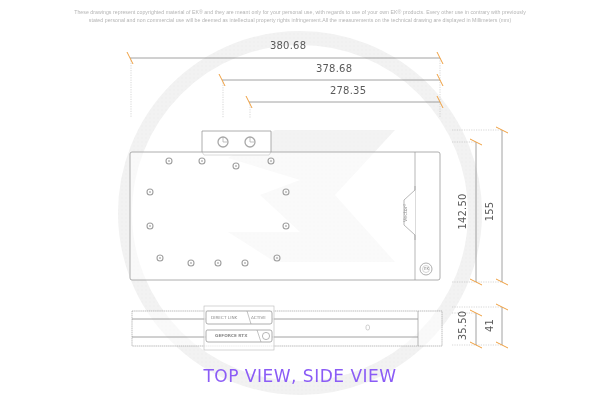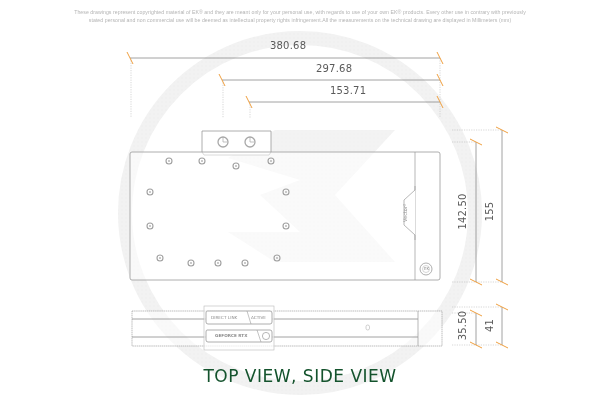--- a/index.html
+++ b/index.html
@@ -14,21 +14,21 @@
   }
   .disclaimer div { white-space: nowrap; }
   svg.drawing { position: absolute; left: 0; top: 0; }
   .dim-text {
     position: absolute; font-family: "DejaVu Sans", sans-serif; font-size: 10px; color: #5a5a5a;
     white-space: nowrap; letter-spacing: 0.2px;
   }
   .dim-text.vert { transform: rotate(-90deg); transform-origin: center center; }
   .title {
     position: absolute; left: 0; width: 600px; top: 366px; text-align: center;
-    font-family: "DejaVu Sans", sans-serif; font-size: 17px; color: #14532d; letter-spacing: 0.5px;
+    font-family: "DejaVu Sans", sans-serif; font-size: 17px; color: #8b5cf6; letter-spacing: 0.5px;
   }
   .badge-text {
     position: absolute; font-family: "DejaVu Sans", sans-serif; font-size: 4.2px; color: #8c8c8c;
     white-space: nowrap;
   }
   .vector-text {
     position: absolute; font-family: "DejaVu Sans", sans-serif; font-size: 5px; color: #8c8c8c;
     transform: rotate(-90deg); white-space: nowrap;
   }
 </style>
@@ -161,22 +161,22 @@
   </g>
   <g>
     <line x1="452" y1="307" x2="502" y2="307" stroke="#bcbcbc" stroke-width="0.6" stroke-dasharray="1.2,1.2"></line>
     <line x1="502" y1="307" x2="502" y2="345" stroke="#8a8a8a" stroke-width="0.8"></line>
     <line x1="496" y1="304" x2="508" y2="310" stroke="#f0a040" stroke-width="1"></line>
     <line x1="496" y1="342" x2="508" y2="348" stroke="#f0a040" stroke-width="1"></line>
   </g>
 </svg>
 
 <div class="dim-text" style="left:270px; top:40px;">380.68</div>
-<div class="dim-text" style="left:316px; top:63px;">297.68</div>
-<div class="dim-text" style="left:330px; top:85px;">153.71</div>
+<div class="dim-text" style="left:316px; top:63px;">378.68</div>
+<div class="dim-text" style="left:330px; top:85px;">278.35</div>
 
 <div class="dim-text vert" style="left:442px; top:206px; width:40px; text-align:center;">142.50</div>
 <div class="dim-text vert" style="left:469px; top:206px; width:40px; text-align:center;">155</div>
 <div class="dim-text vert" style="left:442px; top:320px; width:40px; text-align:center;">35.50</div>
 <div class="dim-text vert" style="left:469px; top:320px; width:40px; text-align:center;">41</div>
 
 <div class="vector-text" style="left:396px; top:210px;">Vector²</div>
 <div class="badge-text" style="left:424px; top:266px; font-size:4px;">EK</div>
 <div class="badge-text" style="left:211px; top:315px;">DIRECT LINK</div>
 <div class="badge-text" style="left:251px; top:315px;">ACTIVE</div>

